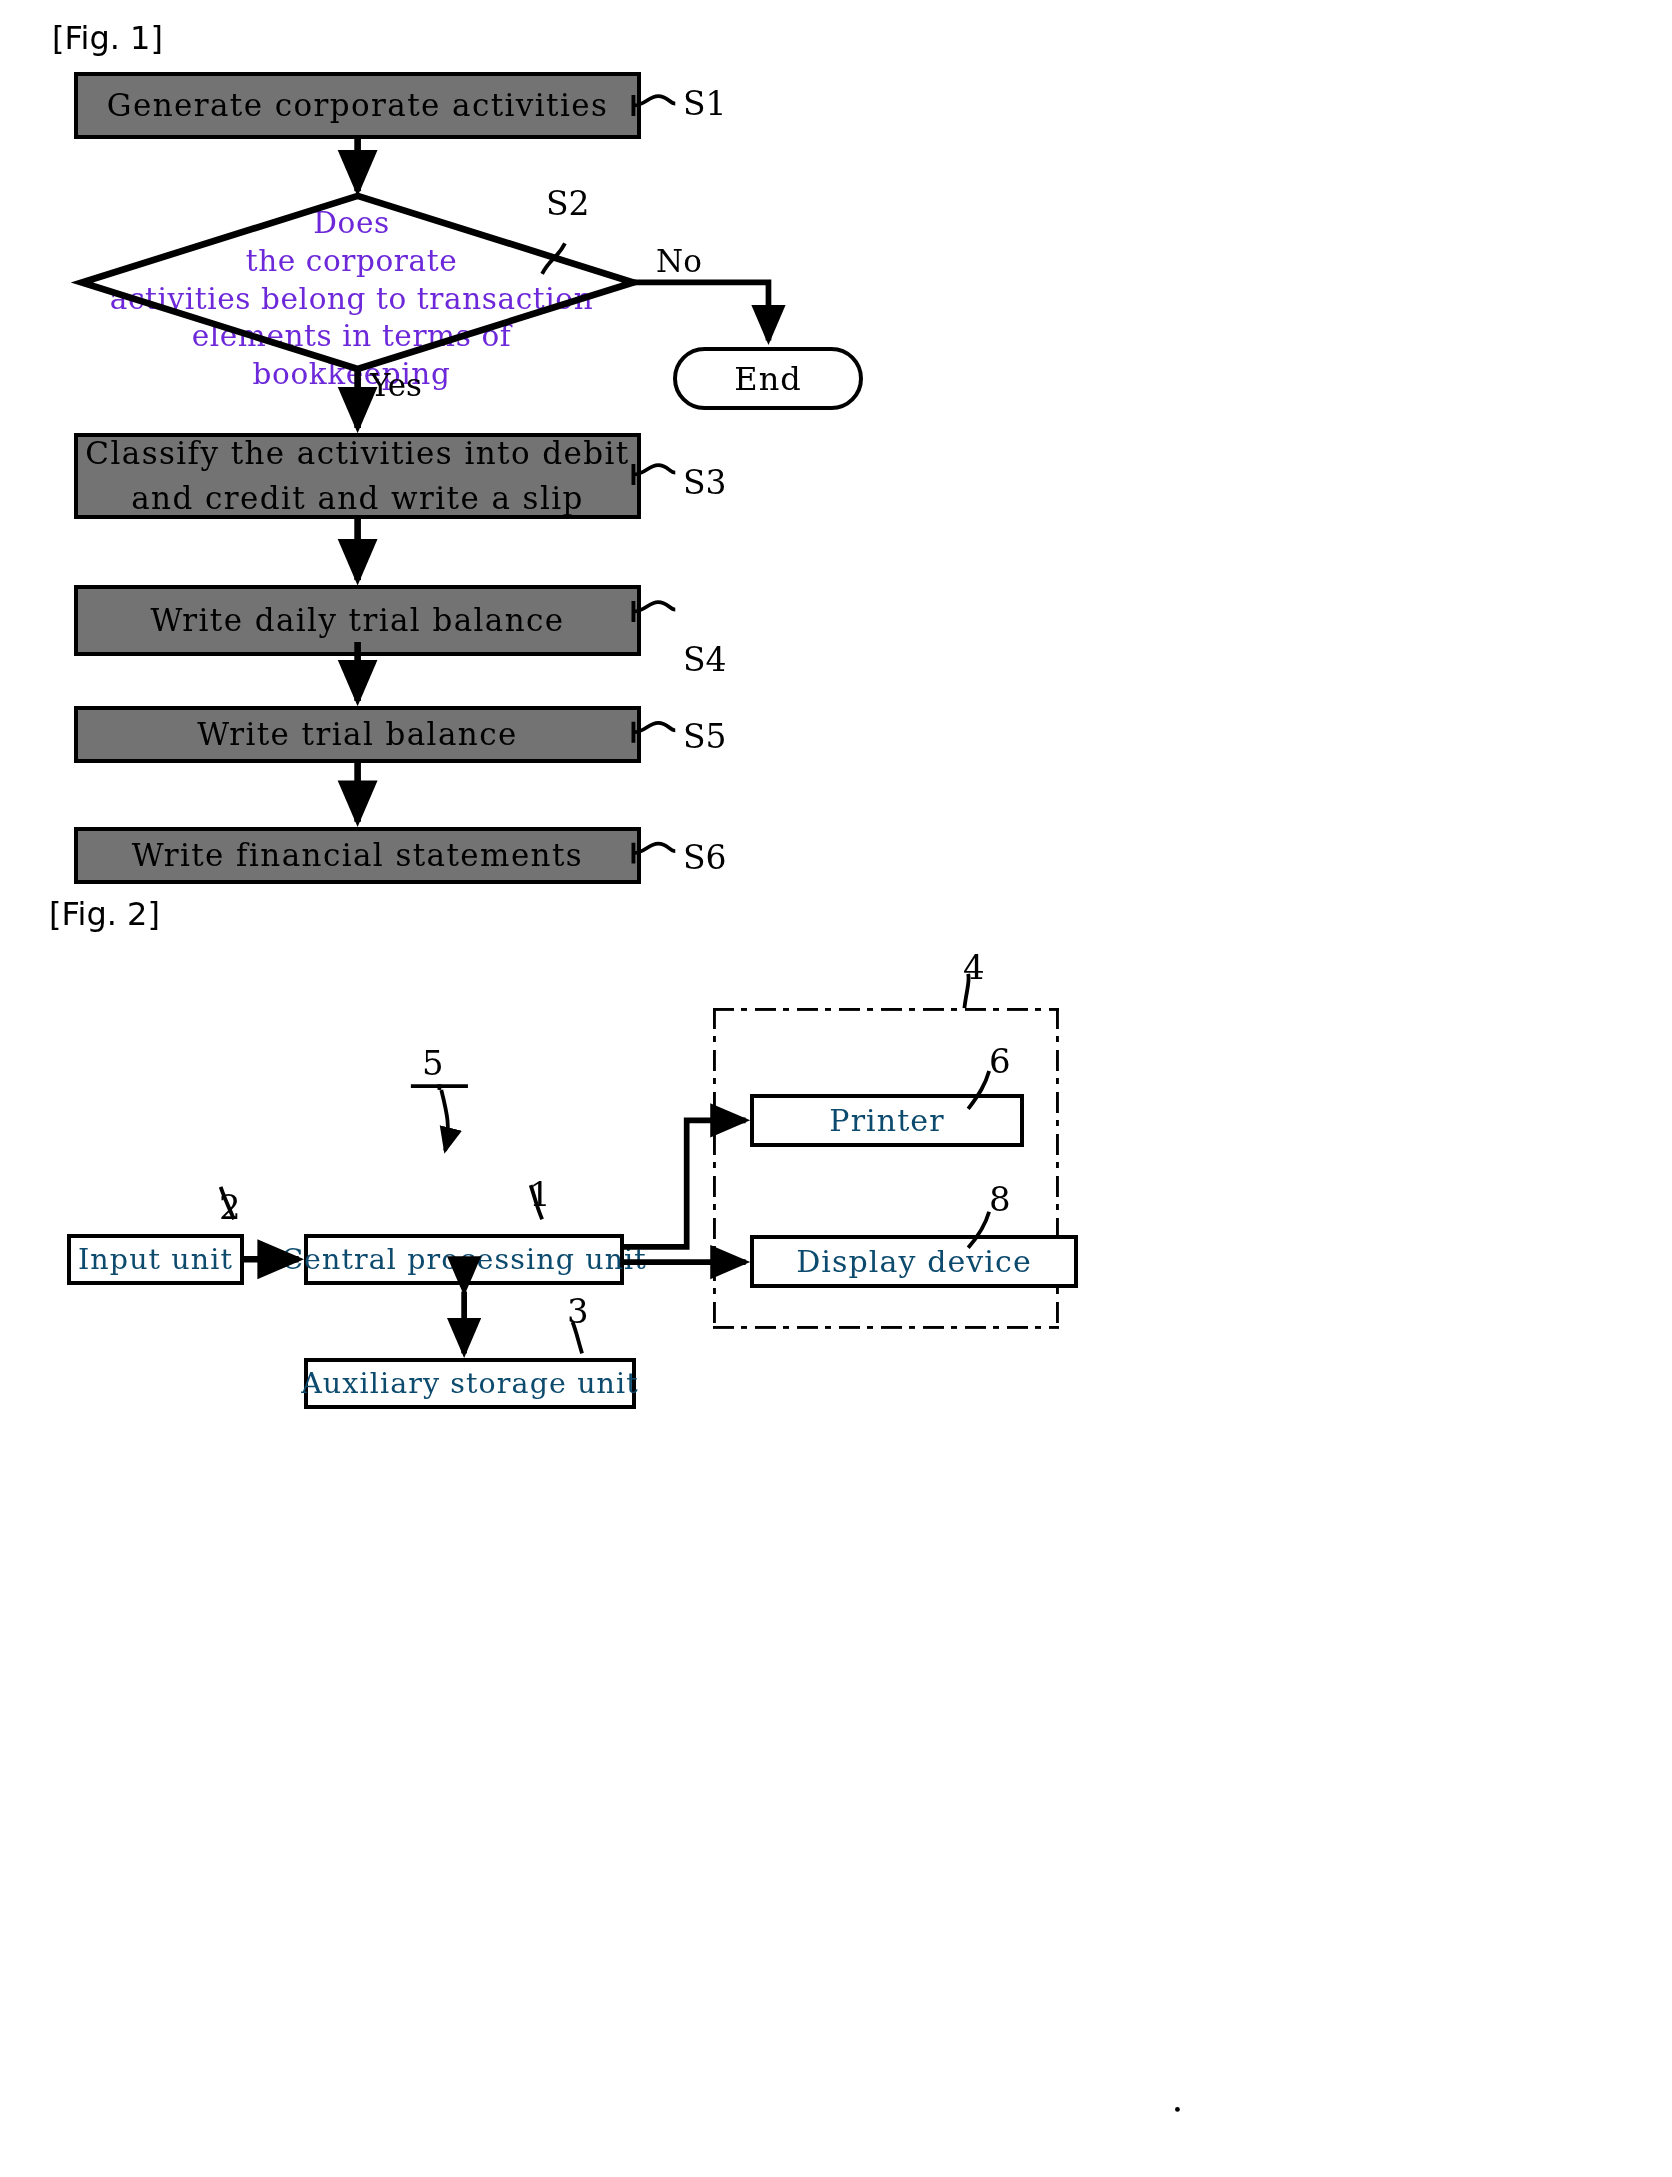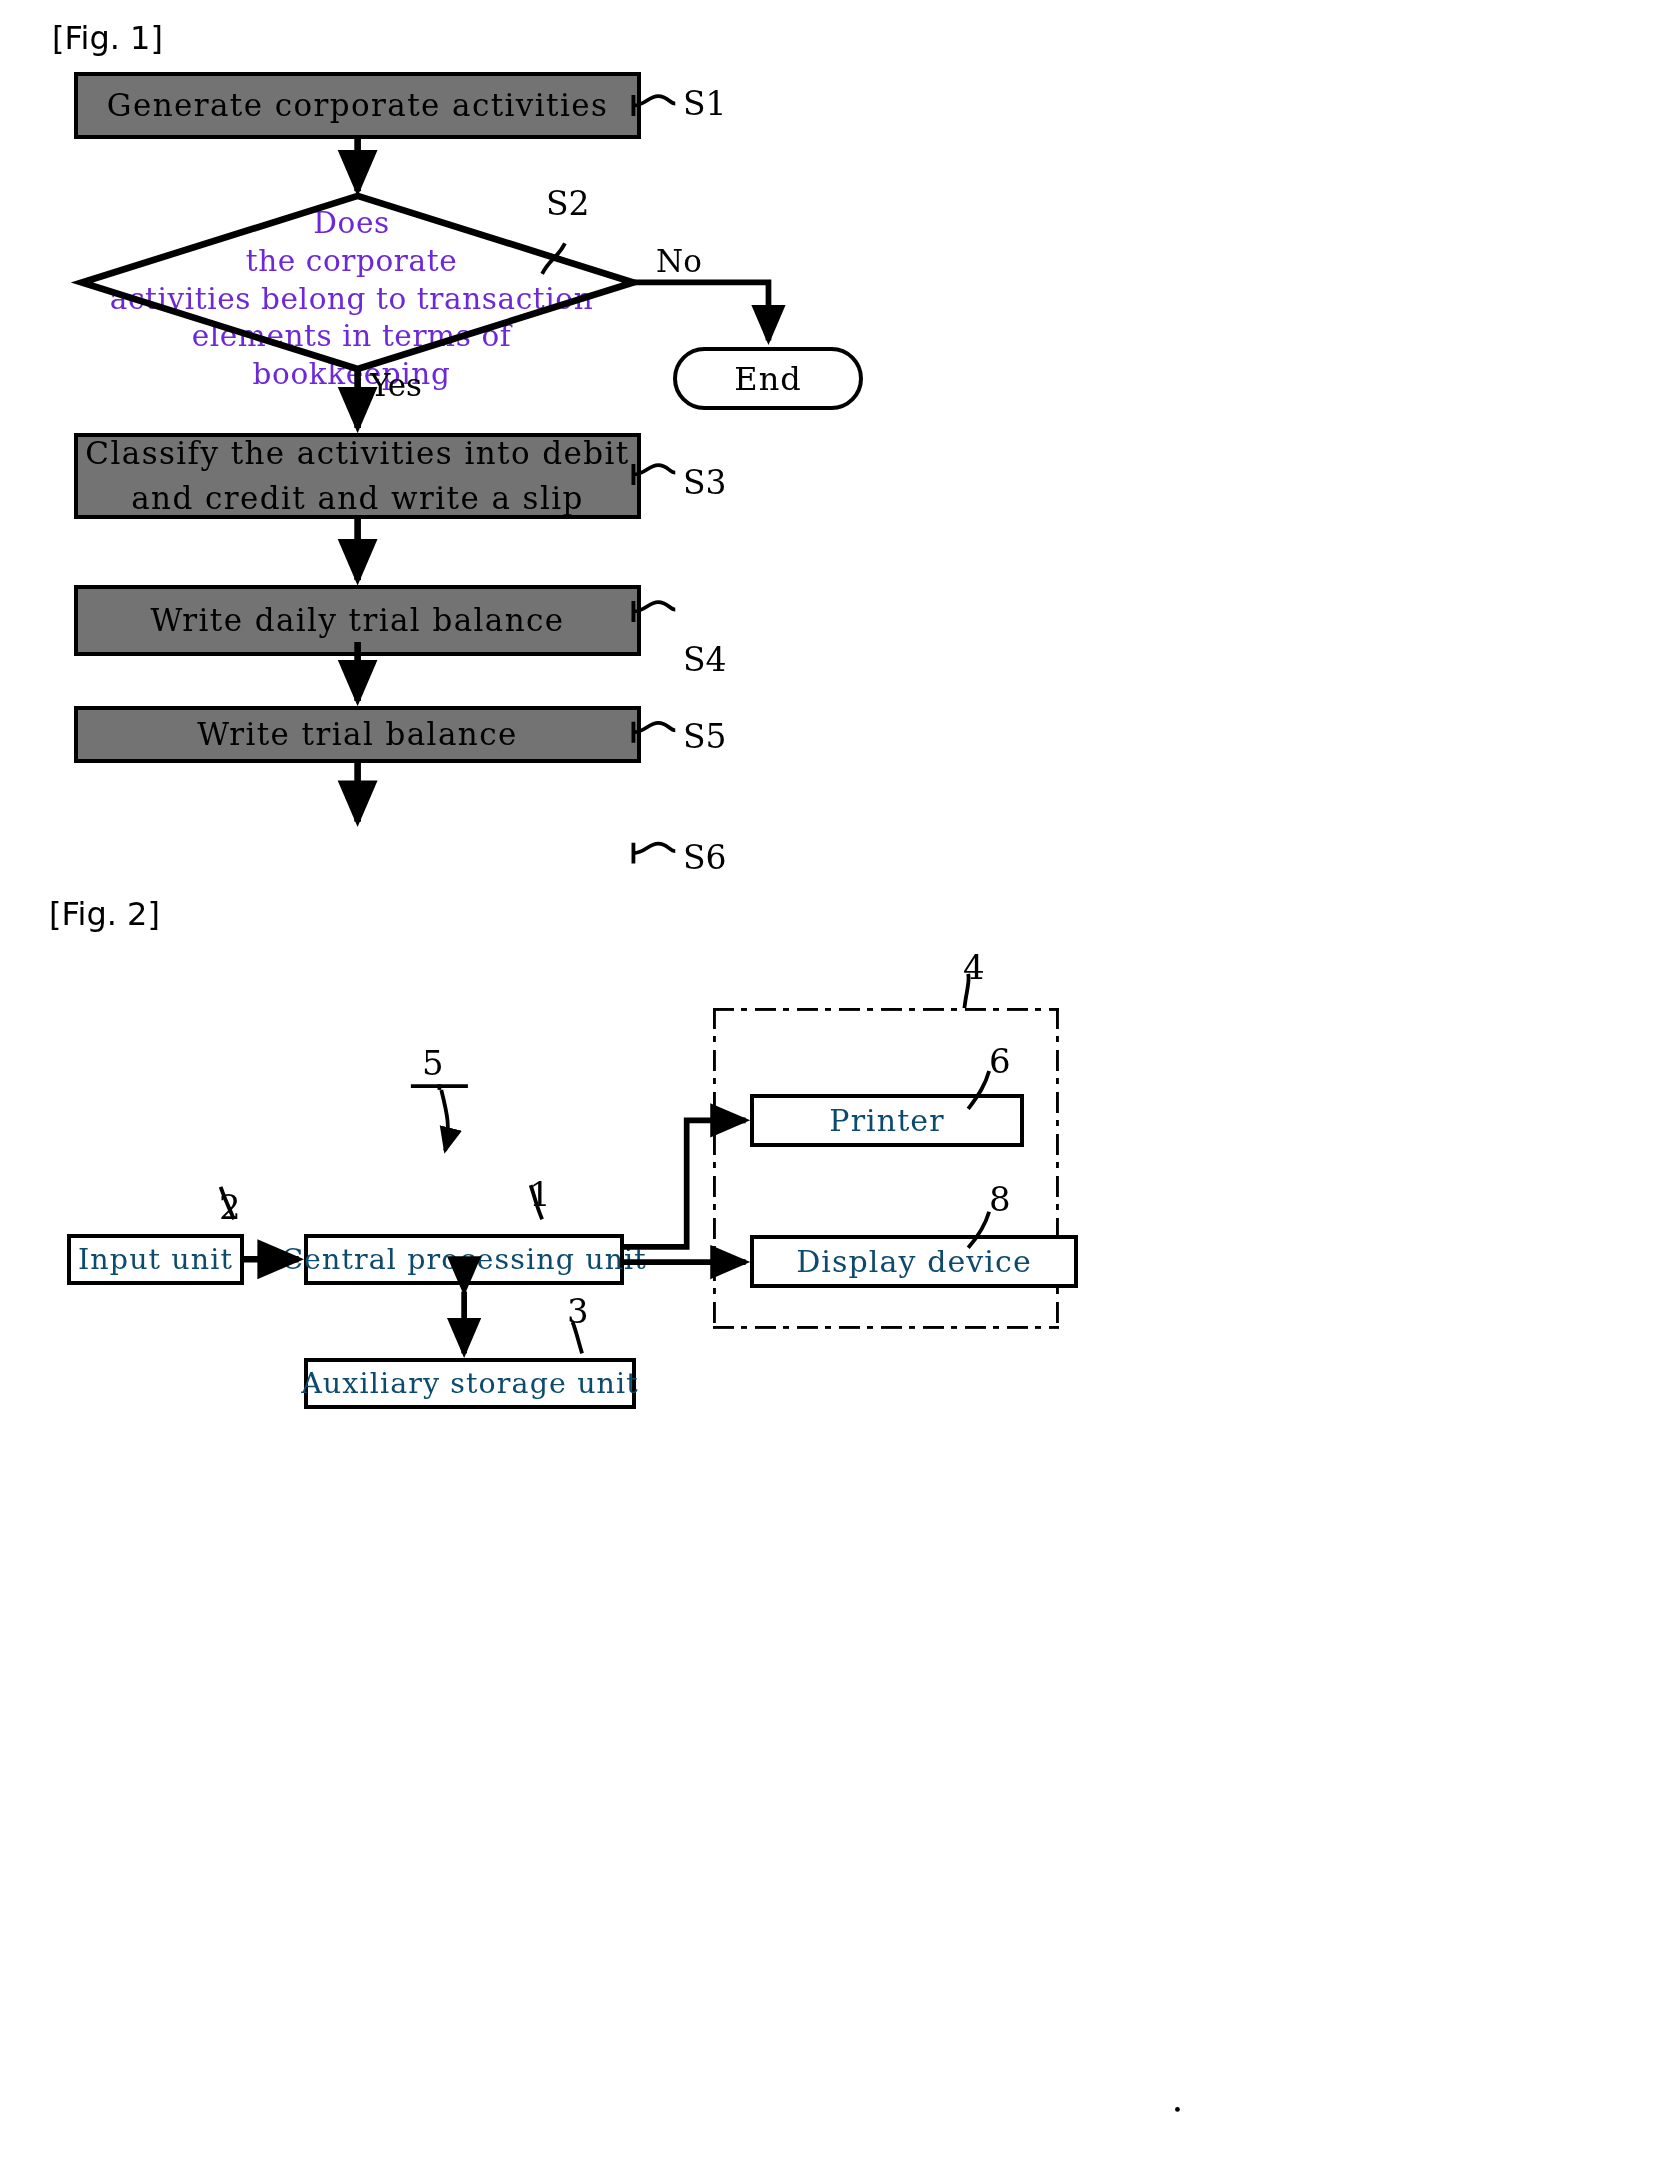--- a/index.html
+++ b/index.html
@@ -160,20 +160,23 @@
   <div class="pbox" style="left:74px; top:585px; width:567px; height:71px;">
     <span>Write daily trial balance</span>
   </div>
   <div class="steptag" style="left:683px; top:596px;margin-top:44px;">S4</div>
 
   <div class="pbox" style="left:74px; top:706px; width:567px; height:57px;">
     <span>Write trial balance</span>
   </div>
   <div class="steptag" style="left:683px; top:717px;">S5</div>
 
+  <div class="pbox" style="left:74px; top:827px; width:567px; height:57px;">
+    <span>Write financial statements</span>
+  </div>
   <div class="steptag" style="left:683px; top:838px;">S6</div>
 
   <div class="fig-label" style="left:49px; top:895px;">[Fig. 2]</div>
 
   <div class="dashdot" style="left:713px; top:1008px; width:346px; height:321px;"></div>
 
   <div class="refnum" style="left:963px; top:947px;">4</div>
   <div class="refnum" style="left:989px; top:1041px;">6</div>
   <div class="refnum" style="left:989px; top:1179px;">8</div>
   <div class="refnum" style="left:422px; top:1043px;">5</div>

